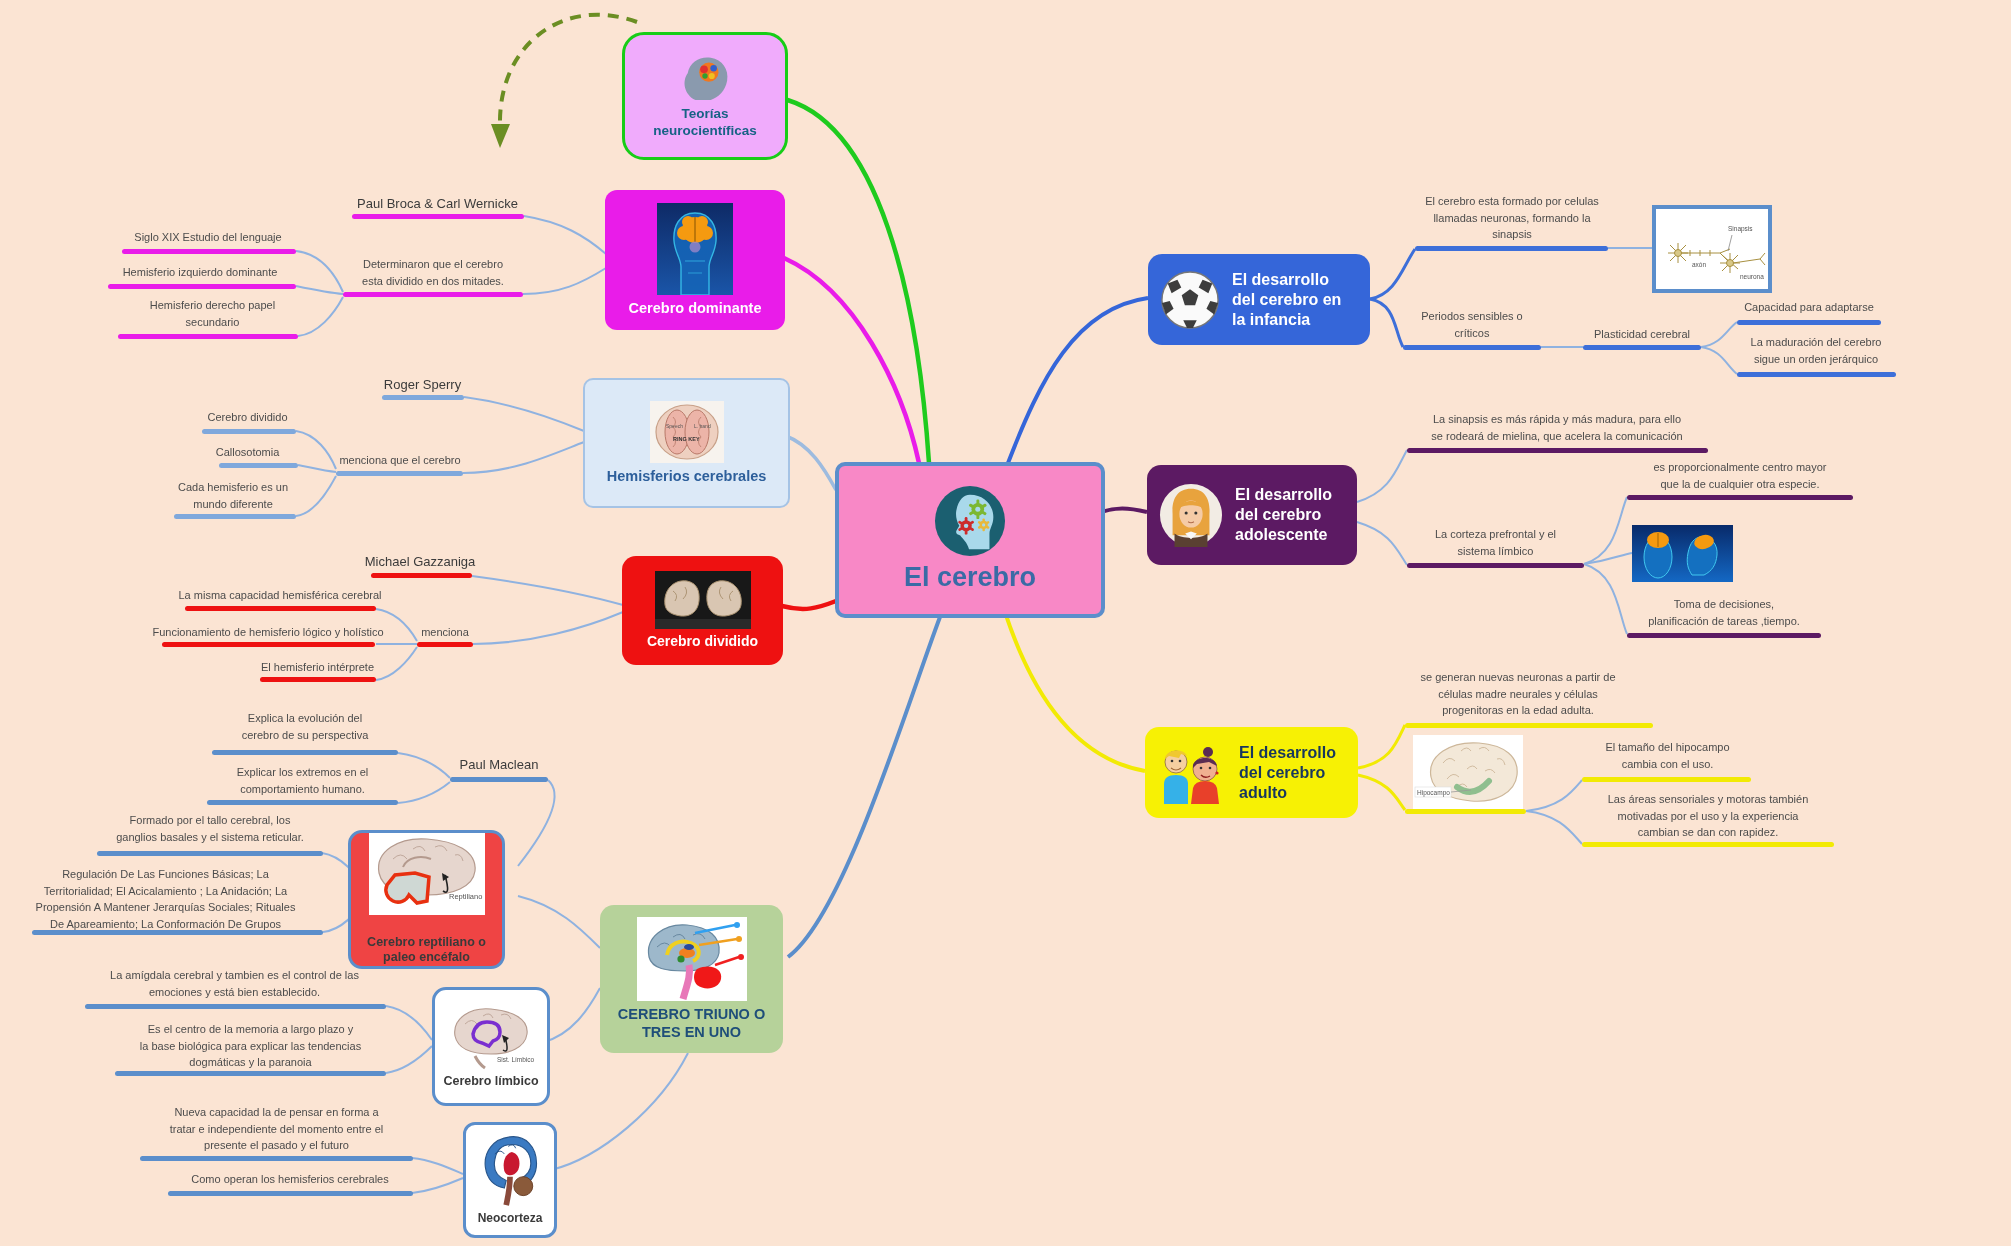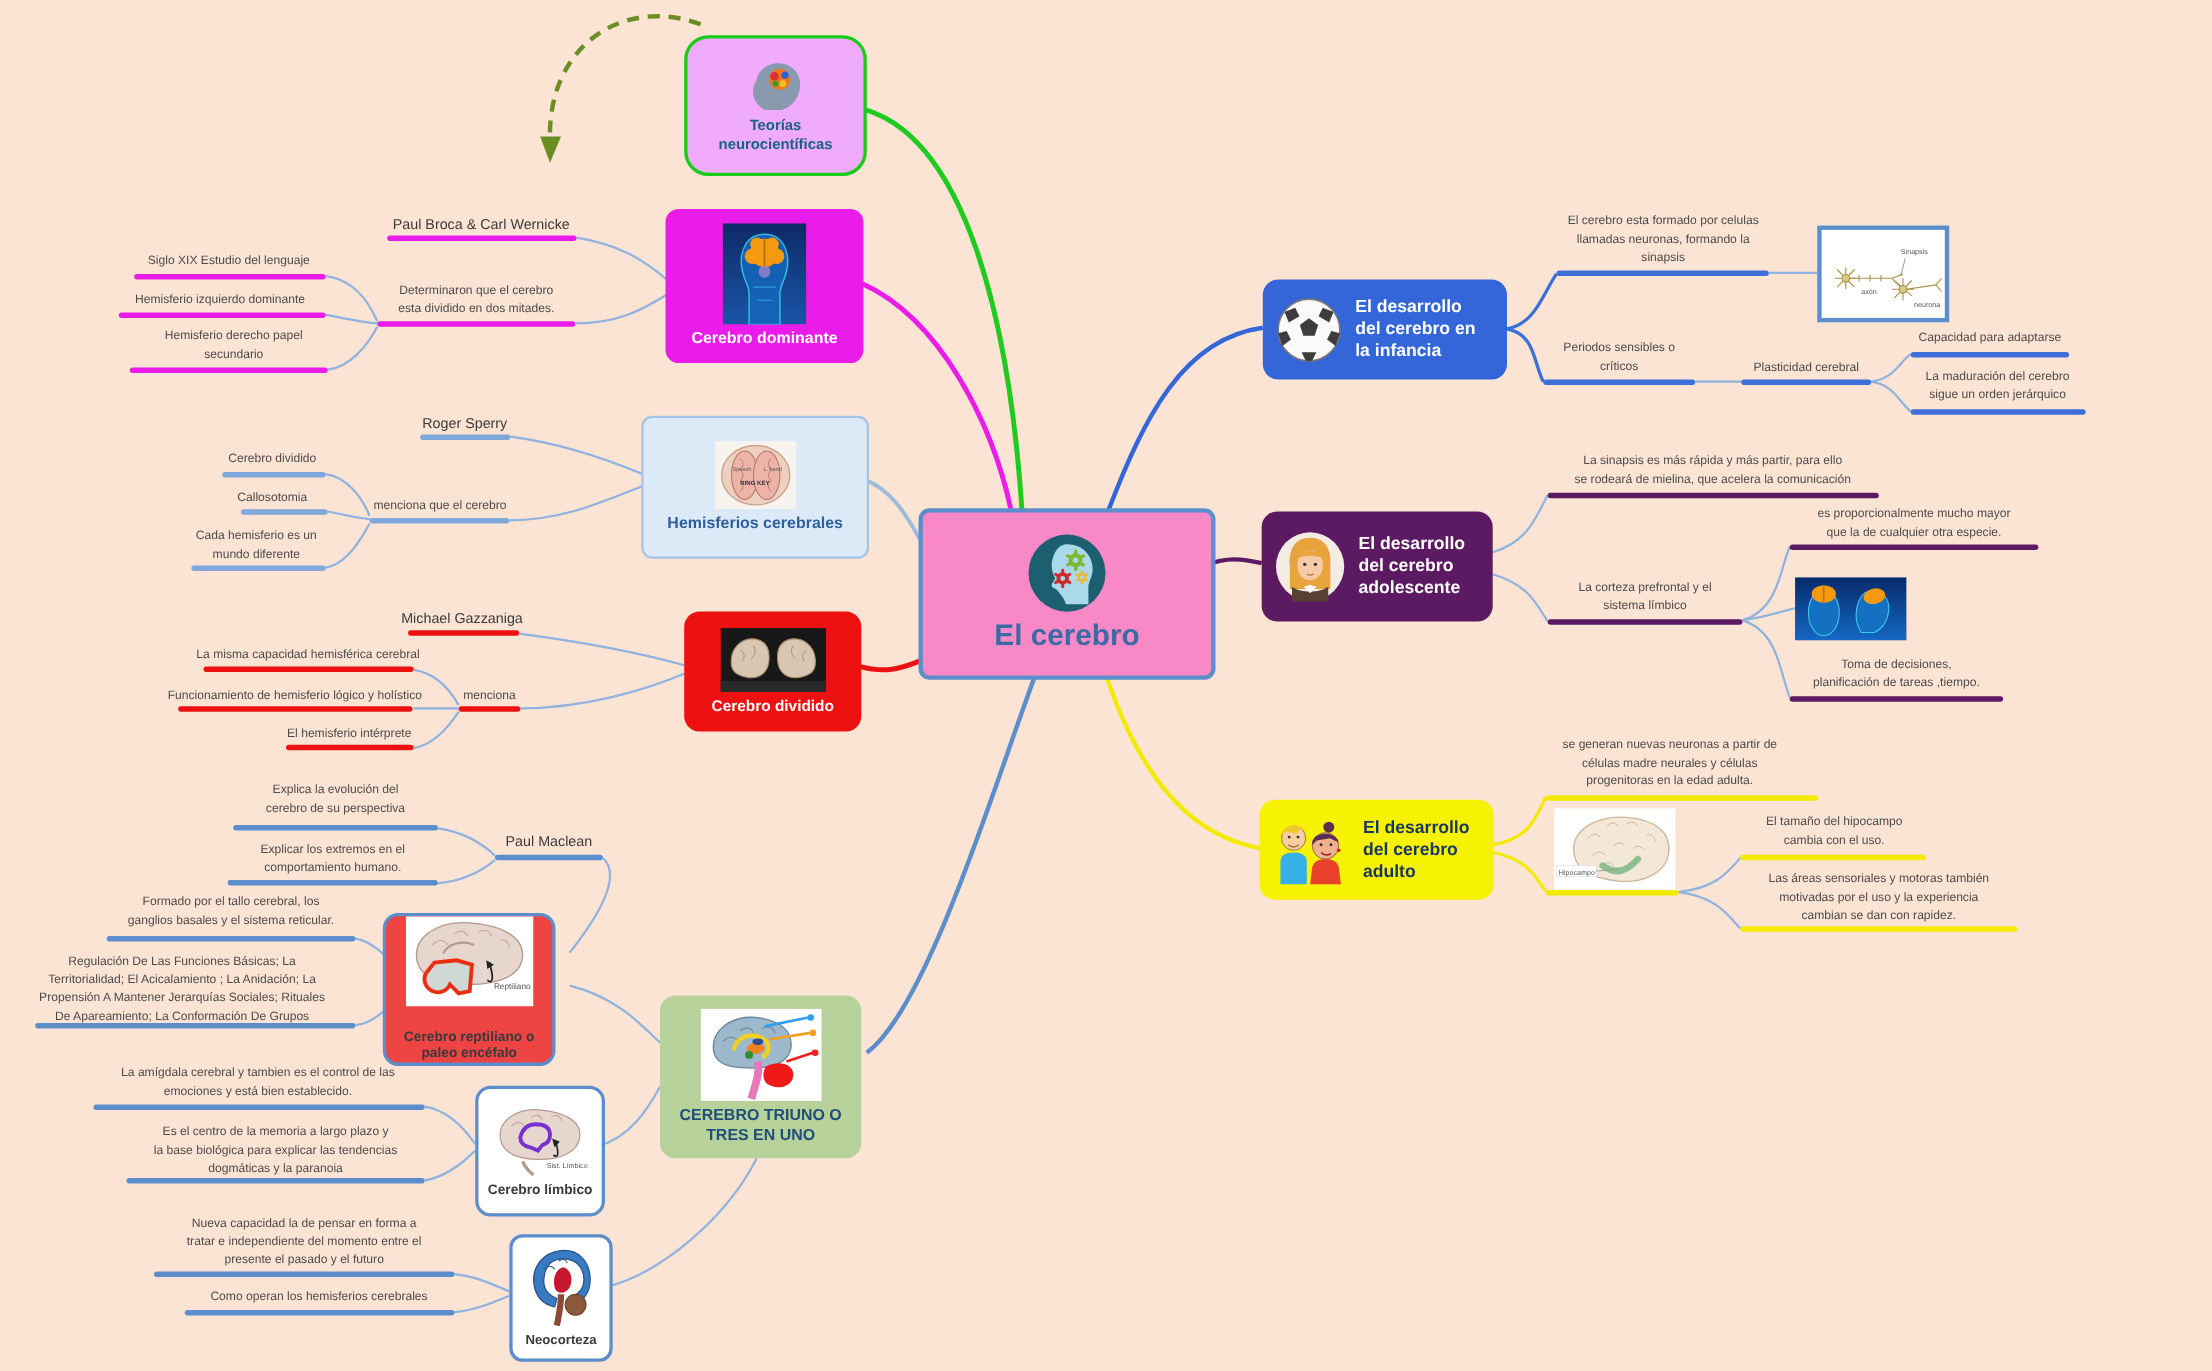--- a/index.html
+++ b/index.html
@@ -410,25 +410,25 @@
         <circle cx="38" cy="31" r="1.6" fill="#333"></circle>
       <path d="M30 40 q3 2 6 0" stroke="#b06a4a" fill="none" stroke-width="1.2"></path>
       <path d="M16 66 L16 52 C24 58 42 58 50 52 L50 66 Z" fill="#5a4032"></path>
       <polygon points="27,52 33,58 39,52 33,50" fill="#f8f8f8"></polygon>
     </svg>
     <div class="node-label" style="color:#ffffff;">El desarrollo
 del cerebro
 adolescente</div>
   </div>
 
-  <div class="leaf" style="left:1402px;top:411px;width:310px;">La sinapsis es  más rápida y más partir, para ello
+  <div class="leaf" style="left:1402px;top:411px;width:310px;">La sinapsis es  más rápida y más madura, para ello
 se rodeará de mielina, que acelera la comunicación</div>
   <div class="ul" style="left:1407px;top:448px;width:301px;background:#5c1a63;"></div>
 
-  <div class="leaf" style="left:1625px;top:459px;width:230px;">es proporcionalmente mucho mayor
+  <div class="leaf" style="left:1625px;top:459px;width:230px;">es proporcionalmente centro mayor
 que la de cualquier otra especie.</div>
   <div class="ul" style="left:1627px;top:495px;width:226px;background:#5c1a63;"></div>
 
   <div class="imgbox" style="left:1632px;top:525px;width:101px;height:57px;background:#0a3a8a;">
     <svg width="101" height="57" viewBox="0 0 101 57">
       <defs>
           <linearGradient id="gado" x1="0" y1="0" x2="0" y2="1">
         <stop offset="0" stop-color="#082a6a"></stop>
             <stop offset="1" stop-color="#1468c4"></stop>
           </linearGradient>

